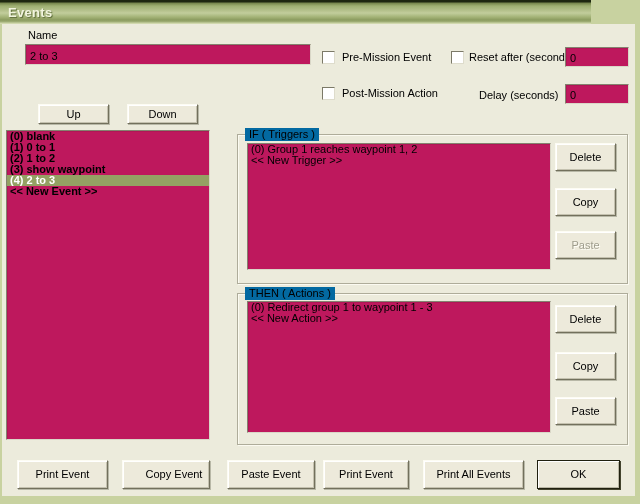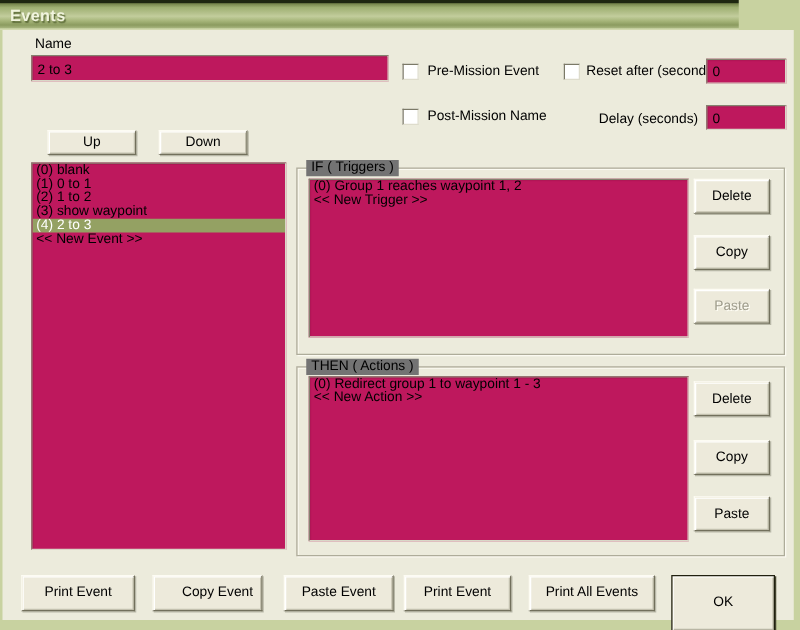--- a/index.html
+++ b/index.html
@@ -61,21 +61,21 @@
     border:1px solid;border-color:#7b7967 #dedccc #dedccc #7b7967;
     box-sizing:border-box;
   }
   
   .groupbox{
     position:absolute;
     border:1px solid #aeac9a;
     box-shadow:1px 1px 0 #fbfaf1, inset 1px 1px 0 #fbfaf1;
   }
   .groupbox .gb-label{
-    position:absolute;top:-7px;left:7px;background:#737373;
+    position:absolute;top:-7px;left:7px;background:#0369a1;
     padding:0 4px;line-height:13px;white-space:nowrap;
   }
   
   .list{overflow:hidden;}
   .list .row{
     height:11px;line-height:11px;padding:0 0 0 3px;
     white-space:nowrap;cursor:default;
   }
   .list .row.selected{background:#94a163;color:#ffffff;}
 </style>
@@ -88,33 +88,33 @@
 
 <div class="client">
 
   <div class="label" style="left:26px;top:5px;">Name</div>
   <input class="sunken" style="left: 23px; top: 20px; width: 286px; height: 21px;" type="text" value="2 to 3">
 
   <div class="checkbox" style="left:320px;top:27px;"></div>
   <div class="label" style="left:340px;top:27px;">Pre-Mission Event</div>
 
   <div class="checkbox" style="left:320px;top:63px;"></div>
-  <div class="label" style="left:340px;top:63px;">Post-Mission Name</div>
+  <div class="label" style="left:340px;top:63px;">Post-Mission Action</div>
 
   <div class="checkbox" style="left:449px;top:27px;"></div>
   <div class="label" style="left:467px;top:27px;">Reset after (seconds)</div>
   <input class="sunken" style="left: 563px; top: 23px; width: 64px; height: 20px;" type="text" value="0">
 
   <div class="label" style="left:477px;top:65px;">Delay (seconds)</div>
   <input class="sunken" style="left: 563px; top: 60px; width: 64px; height: 20px;" type="text" value="0">
 
   <div class="btn" style="left:36px;top:80px;width:71px;height:20px;">Up</div>
   <div class="btn" style="left:125px;top:80px;width:71px;height:20px;">Down</div>
 
-  <div class="sunken list" style="left:23px;top:106px;width:202px;height:308px;">
+  <div class="sunken list" style="left:4px;top:106px;width:202px;height:308px;font-weight:bold;">
     <div class="row">(0) blank</div>
     <div class="row">(1) 0 to 1</div>
     <div class="row">(2) 1 to 2</div>
     <div class="row">(3) show waypoint</div>
     <div class="row selected">(4) 2 to 3</div>
     <div class="row">&lt;&lt; New Event &gt;&gt;</div>
   </div>
 
   <div class="groupbox" style="left:235px;top:110px;width:389px;height:148px;">
     <div class="gb-label">IF ( Triggers )</div>
@@ -136,15 +136,15 @@
   </div>
   <div class="btn" style="left:553px;top:281px;width:61px;height:28px;">Delete</div>
   <div class="btn" style="left:553px;top:328px;width:61px;height:28px;">Copy</div>
   <div class="btn" style="left:553px;top:373px;width:61px;height:28px;">Paste</div>
 
   <div class="btn" style="left:15px;top:436px;width:91px;height:29px;">Print Event</div>
   <div class="btn" style="left:120px;top:436px;width:88px;height:29px;padding-left:16px;">Copy Event</div>
   <div class="btn" style="left:225px;top:436px;width:88px;height:29px;">Paste Event</div>
   <div class="btn" style="left:321px;top:436px;width:86px;height:29px;">Print Event</div>
   <div class="btn" style="left:421px;top:436px;width:101px;height:29px;">Print All Events</div>
-  <div class="btn default" style="left:535px;top:436px;width:83px;height:45px;">OK</div>
+  <div class="btn default" style="left:535px;top:436px;width:83px;height:29px;">OK</div>
 
 </div>
 
 </body></html>

